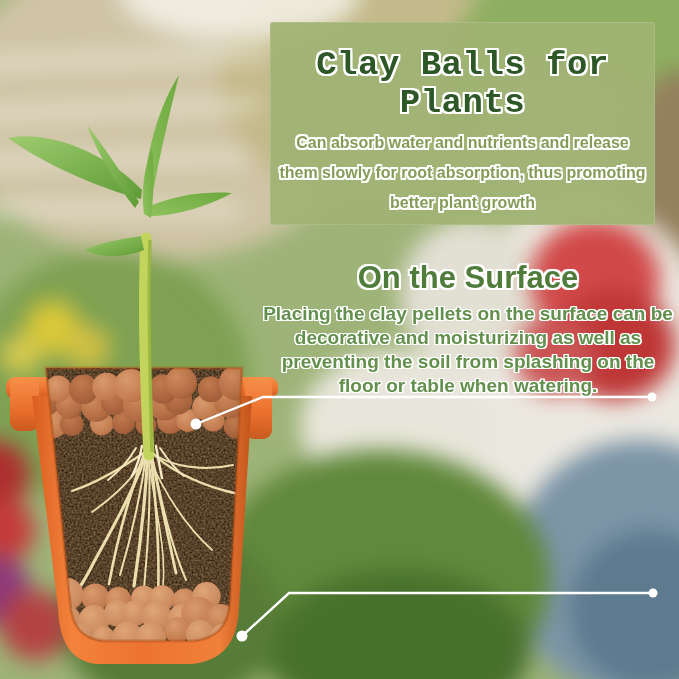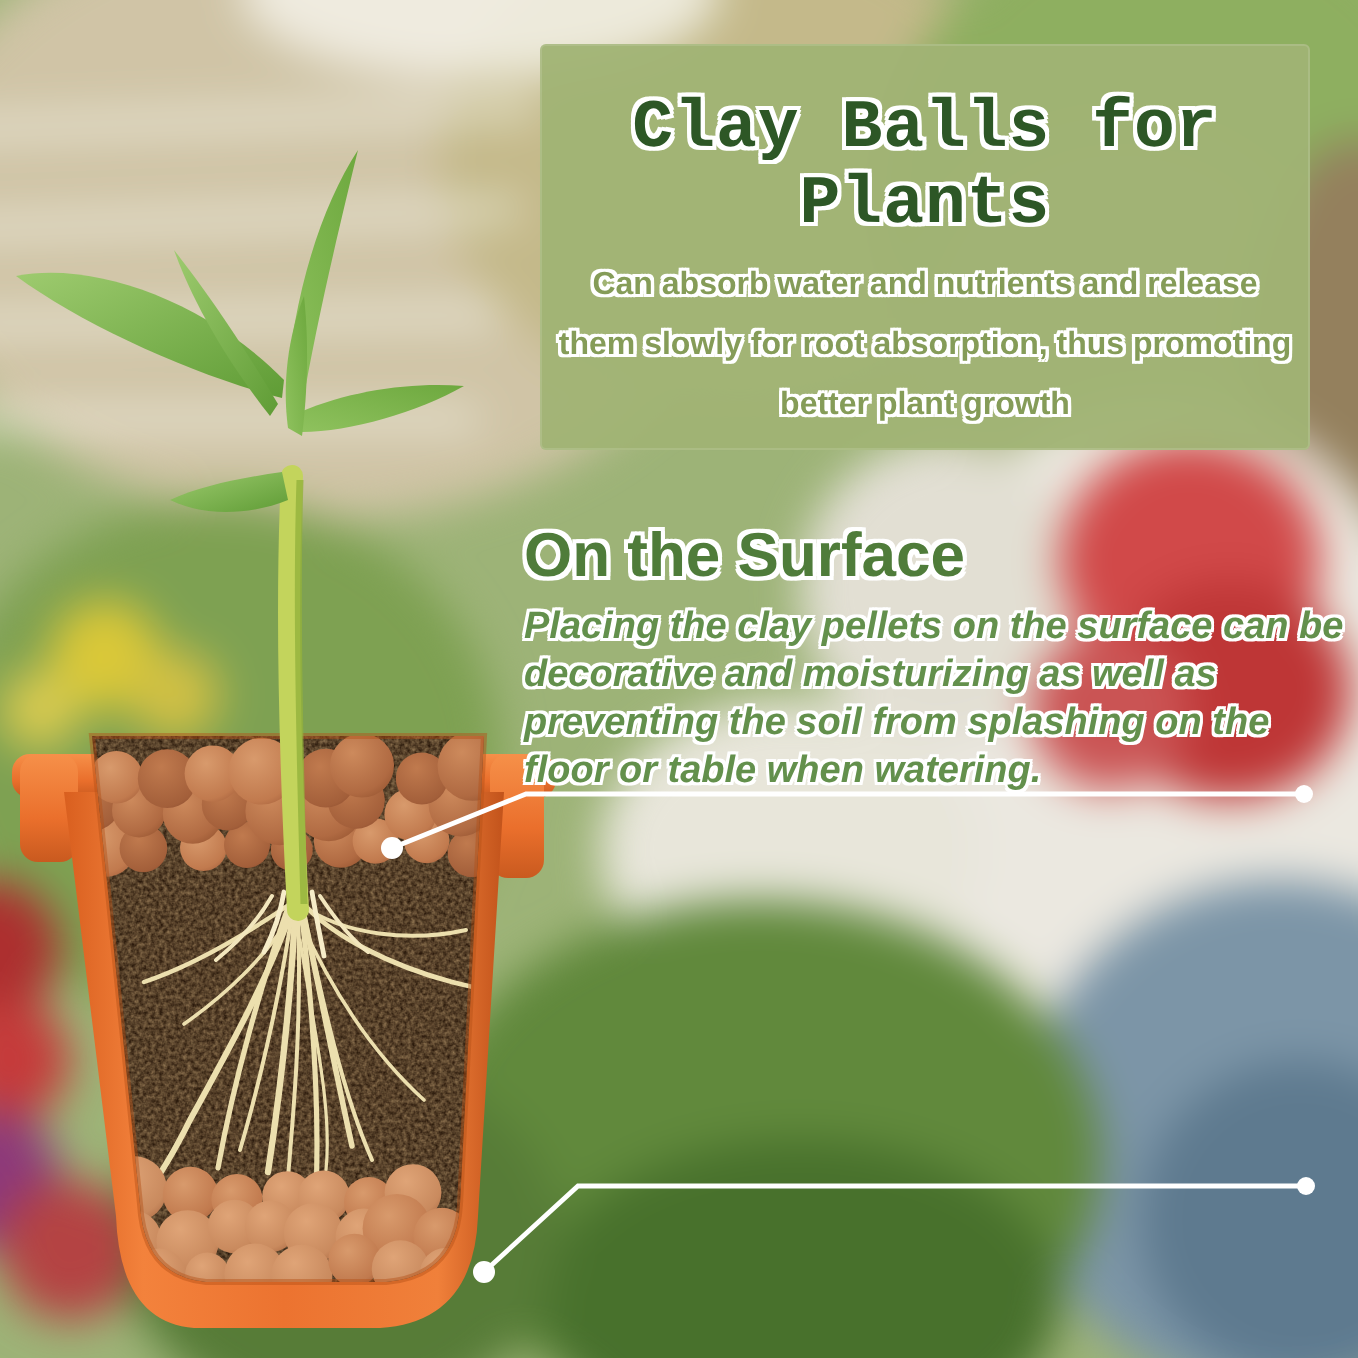--- a/index.html
+++ b/index.html
@@ -33,26 +33,26 @@
                  0 -1.6px 0 #fff,0 1.6px 0 #fff,-1.6px 0 0 #fff,1.6px 0 0 #fff;
   }
   
   .callout{position:absolute;}
   .callout h2{
     margin:0;font-size:31px;font-weight:bold;color:var(--heading-green);
     text-shadow:-2px -2px 0 #fff,2px -2px 0 #fff,-2px 2px 0 #fff,2px 2px 0 #fff,
                  0 -2px 0 #fff,0 2px 0 #fff,-2px 0 0 #fff,2px 0 0 #fff;
   }
   .callout p{
-    margin:0;font-size:19px;font-weight:bold;font-style:italic;line-height:24px;
+    margin:0;font-size:19px;font-weight:bold;line-height:24px;
     color:var(--body-green);
     text-shadow:-1.4px -1.4px 0 #fff,1.4px -1.4px 0 #fff,-1.4px 1.4px 0 #fff,1.4px 1.4px 0 #fff,
                  0 -1.4px 0 #fff,0 1.4px 0 #fff,-1.4px 0 0 #fff,1.4px 0 0 #fff;
   }
-  #sec-surface{left:262px;top:260px;width:412px;}
+  #sec-surface{left:262px;top:260px;width:412px;text-align:center;}
   #sec-surface p{margin-top:6px;}
   #sec-bottom{left:290px;top:477px;width:385px;}
   #sec-bottom p{margin-top:7px;margin-left:3px;}
 </style>
 </head>
 <body>
 
 <div id="stage">
 
   <div class="bg">

